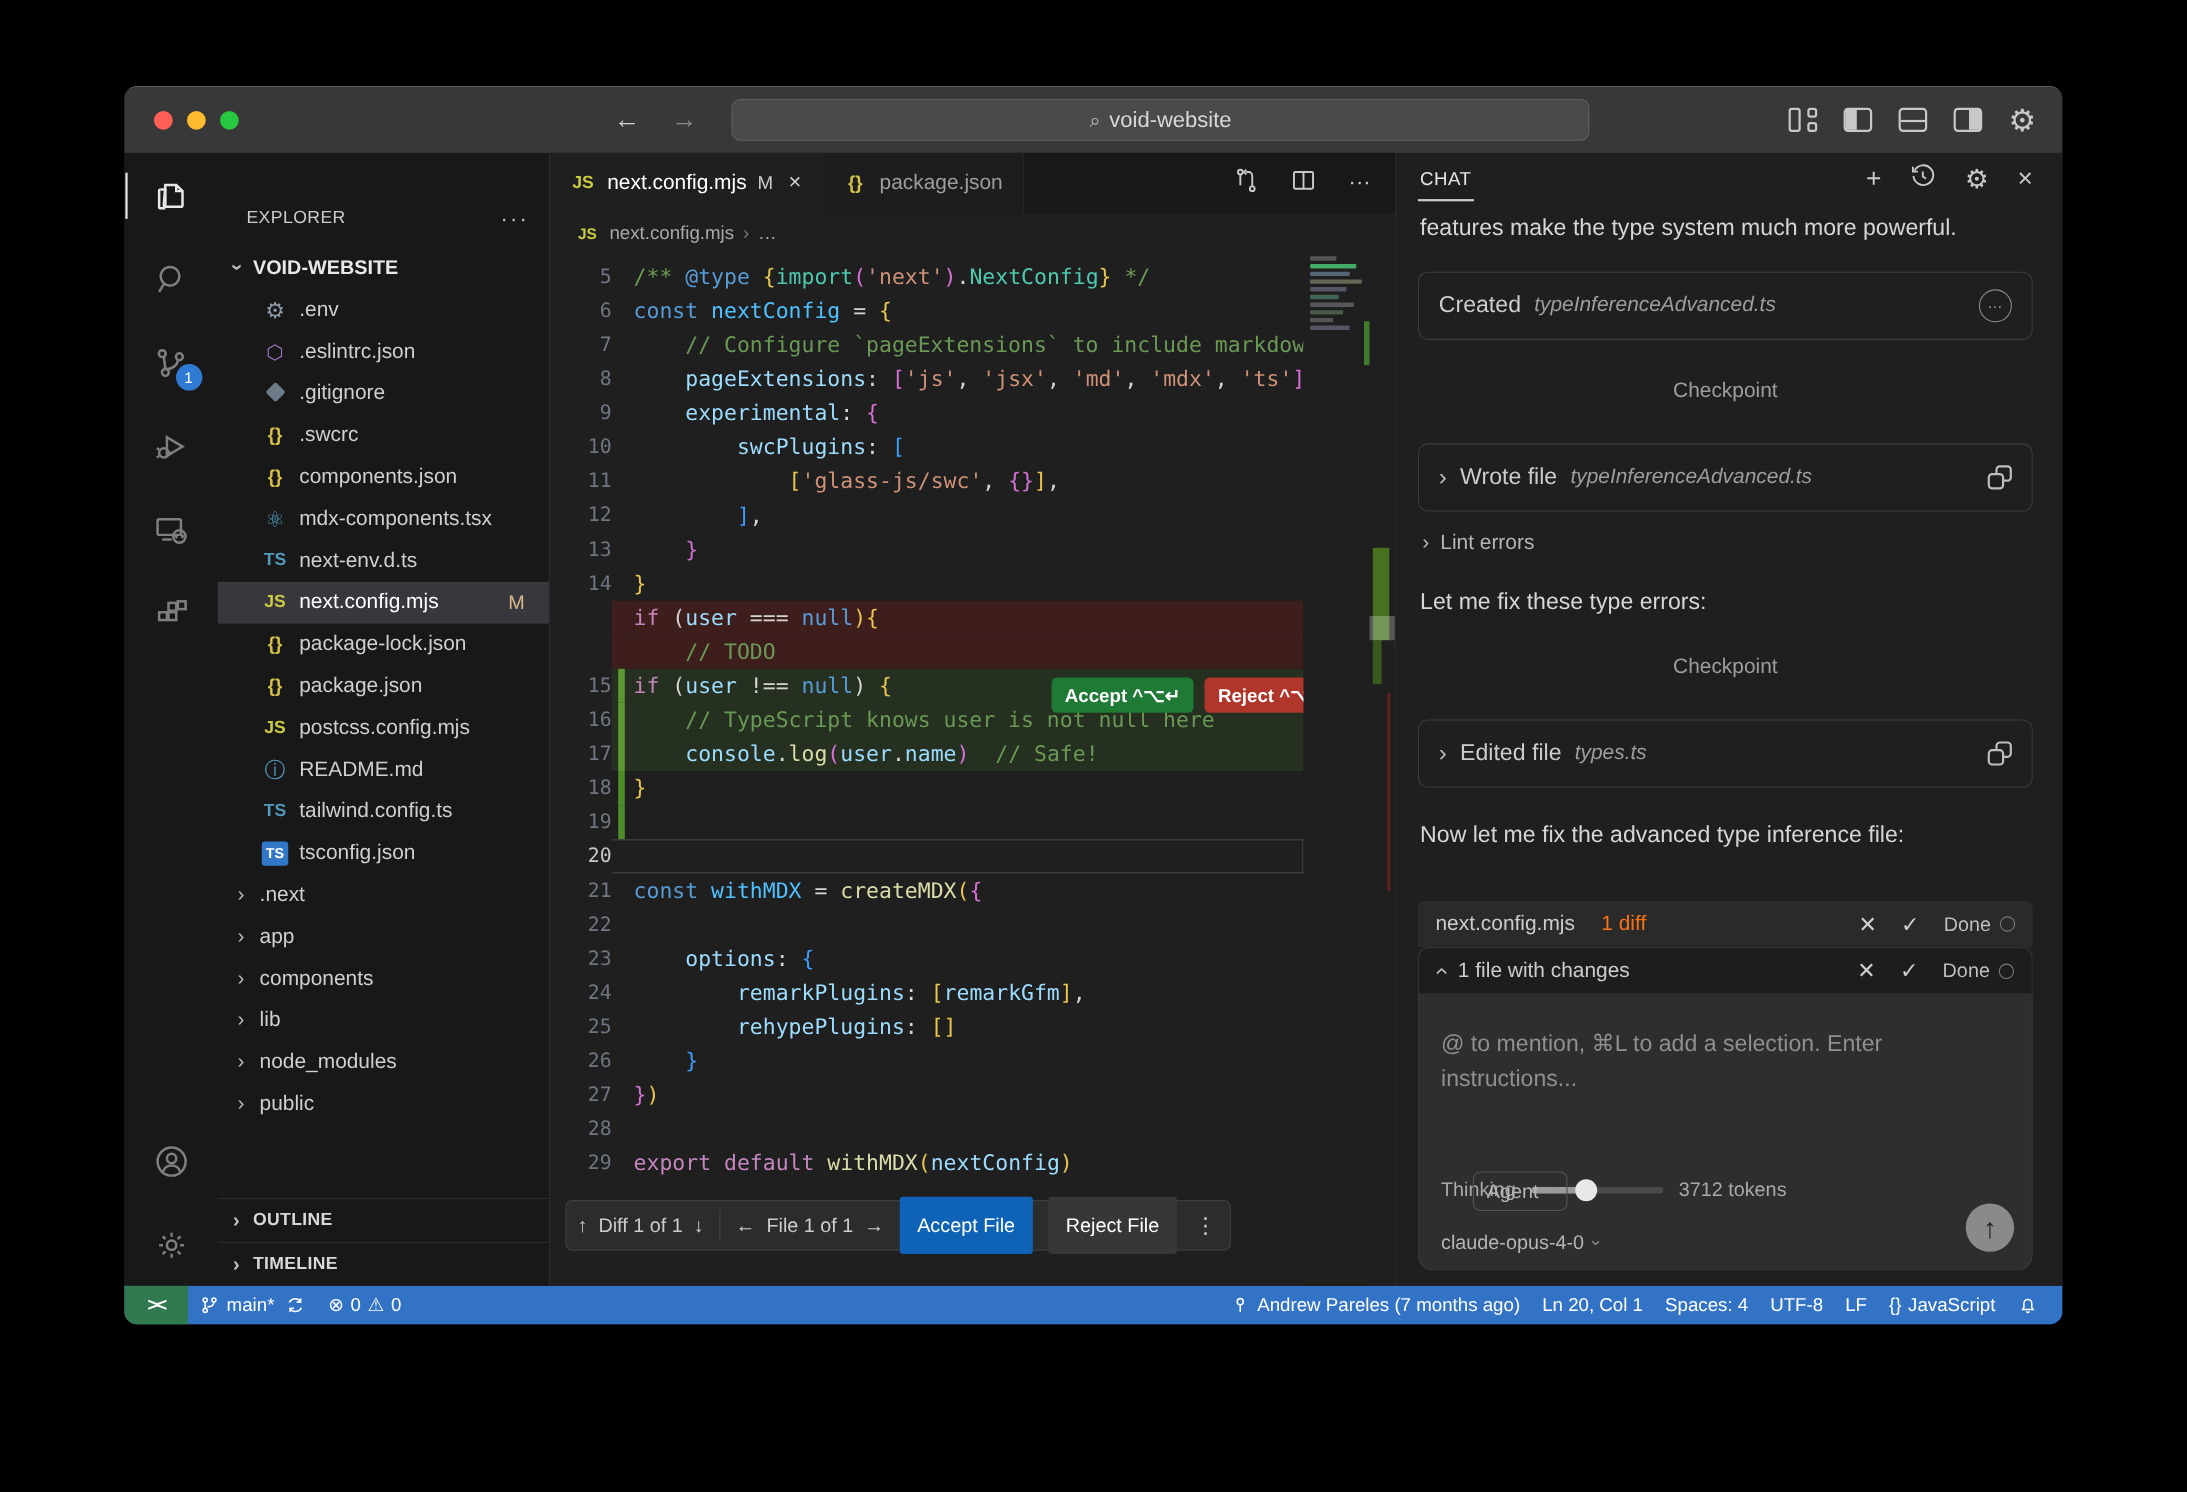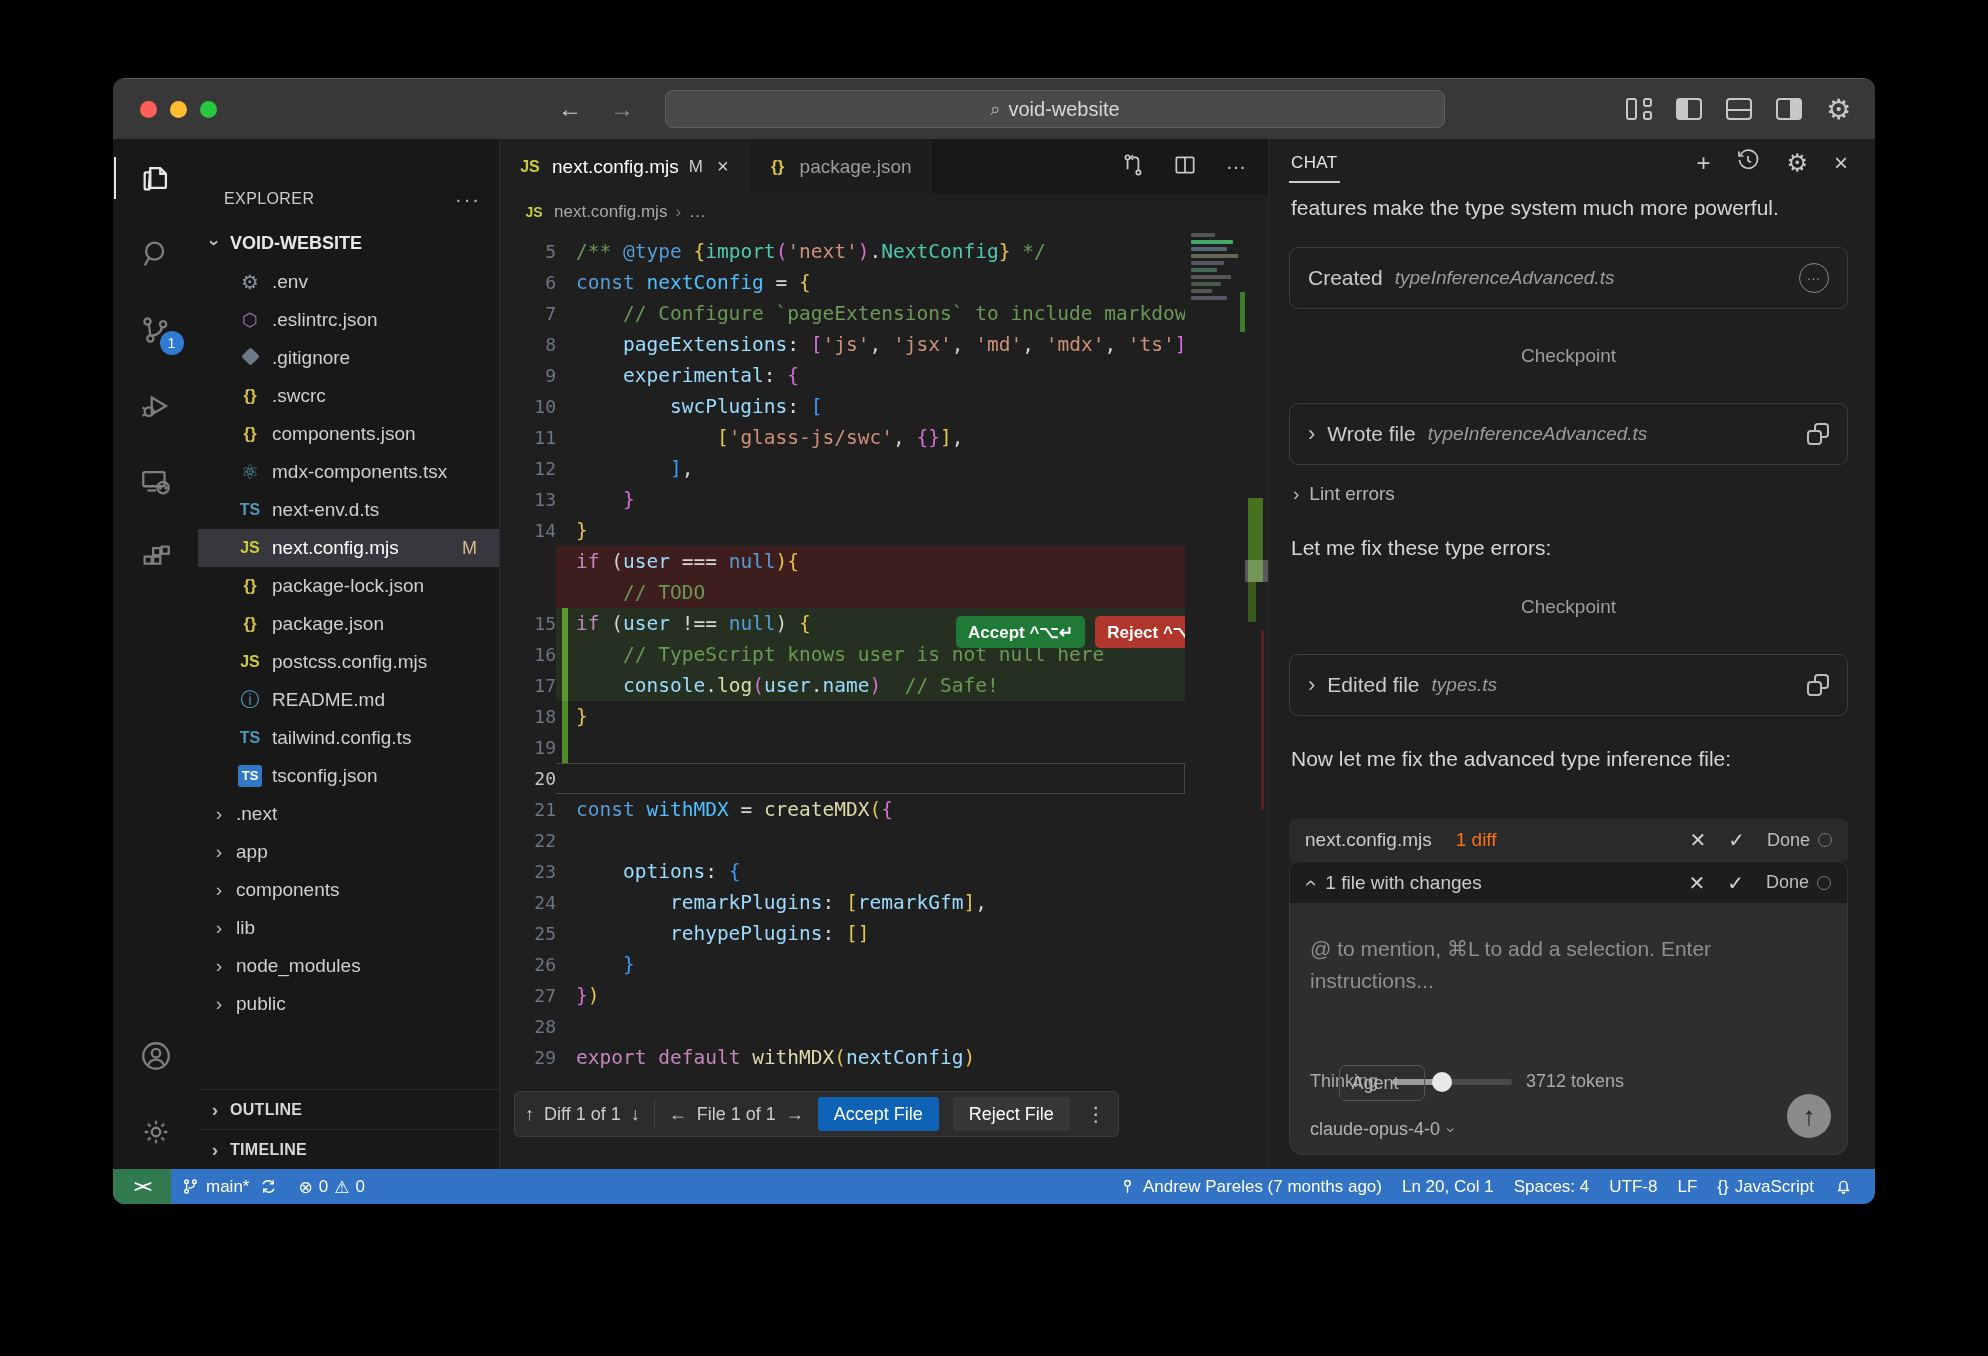--- a/index.html
+++ b/index.html
@@ -108,21 +108,21 @@
   .ruler .rl-green { position:absolute; left:3px; top:268px; width:15px; height:84px; background:#47701f; }
   .ruler .rl-green2 { position:absolute; left:3px; top:352px; width:8px; height:40px; background:#3a5a1d; }
   .ruler .rl-red { position:absolute; left:16px; top:400px; width:3px; height:180px; background:#5a1f1f; }
   .scroll-thumb { position:absolute; right:0; top:330px; width:23px; height:22px; background:rgba(255,255,255,.25); }
 
   .diffbar { position:absolute; left:14px; bottom:32px; height:46px; background:#2c2c2c; border:1px solid #3e3e3e;
     border-radius:6px; display:flex; align-items:center; padding:0 10px; gap:14px; color:#cccccc; font-size:18px;
     font-family:"Liberation Sans",sans-serif; }
   .diffbar .sep { width:1px; height:28px; background:#454545; }
   .diffbar .navg { display:flex; align-items:center; gap:10px; }
-  .db-btn { height:34px; display:flex; align-items:center; padding:0 16px; font-size:18px; color:#fff; }
+  .db-btn { height:52px; display:flex; align-items:center; padding:0 16px; font-size:18px; color:#fff; }
   .db-accept { background:#0f63b6; border-radius:3px; }
   .db-reject { background:#373737; border-radius:3px; }
   .db-dots { color:#cccccc; font-size:20px; padding:0 2px; }
 
   
   .chat { width:607px; background:#1f1f1f; border-left:1px solid #2b2b2b; display:flex; flex-direction:column; padding:0 27px 14px 20px; }
   .chat-head { height:48px; flex:0 0 48px; display:flex; align-items:center; color:#e6e6e6;gap:16px; }
   .chat-title { font-size:17px; letter-spacing:.4px; border-bottom:2px solid #cccccc; padding:10px 2px 8px; }
   .chat-hicons { margin-left:auto; display:flex; gap:26px; align-items:center; color:#c9c9c9; font-size:24px; }
   .chat-hicons svg { width:24px; height:24px; }

